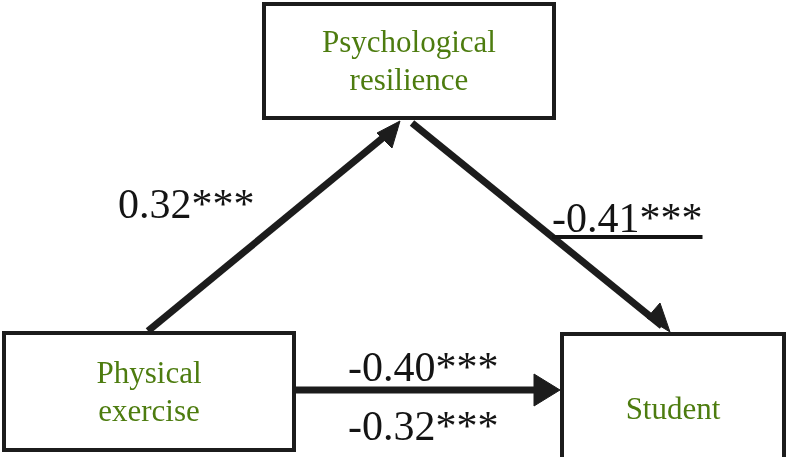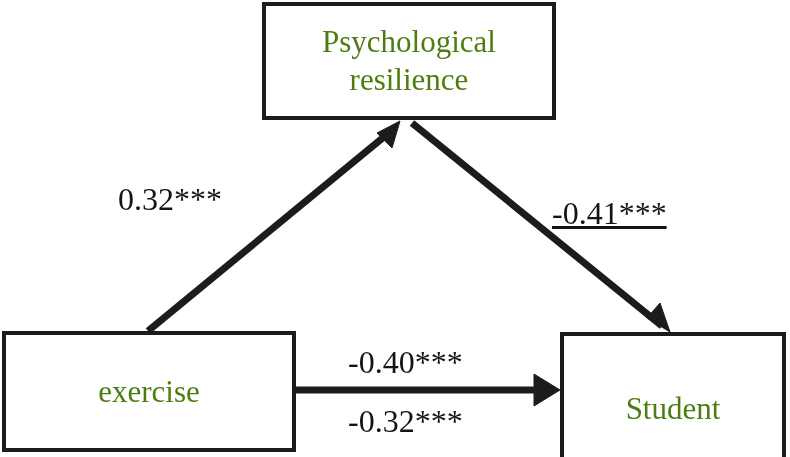--- a/index.html
+++ b/index.html
@@ -56,21 +56,21 @@
     position: absolute;
     left: 0;
     top: 0;
     width: 790px;
     height: 457px;
     z-index: 2;
   }
   .path-label {
     position: absolute;
     color: #141414;
-    font-size: 32px;
+    font-size: 42px;
     line-height: 1;
     white-space: nowrap;
     z-index: 4;
     text-align: center;
   }
   #label-a-path {
     left: 118px;
     top: 183px;
   }
   #label-b-path {
@@ -108,20 +108,21 @@
       </g>
     </g>
   </svg>
 
   <div class="node-box" id="node-resilience">
     <span class="node-line">Psychological</span>
     <span class="node-line">resilience</span>
   </div>
 
   <div class="node-box" id="node-exercise">
+    <span class="node-line">Physical</span>
     <span class="node-line">exercise</span>
   </div>
 
   <div class="node-box" id="node-burnout">
     <span class="node-line">Student</span>
   </div>
 
   <div class="path-label" id="label-a-path">0.32***</div>
 
   <div class="path-label" id="label-b-path">-0.41***</div>

